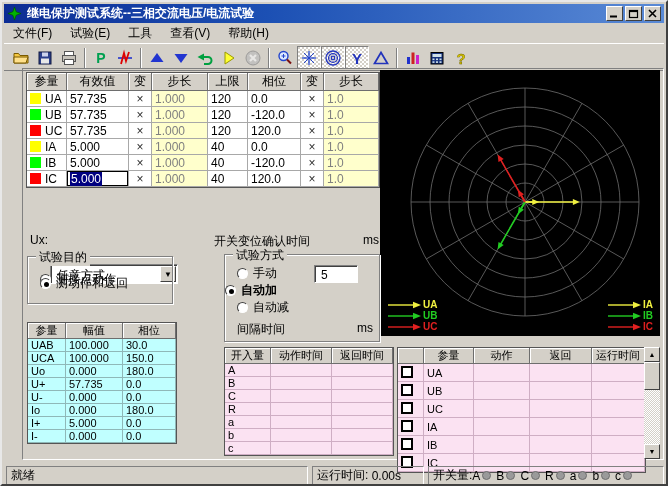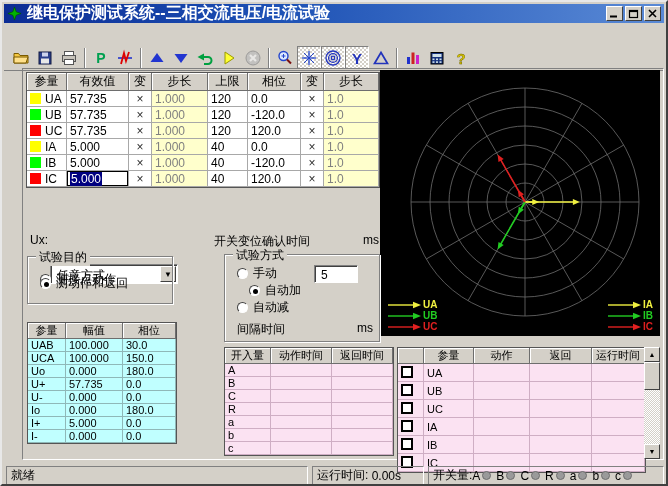--- a/index.html
+++ b/index.html
@@ -4,21 +4,21 @@
 <style>
   html,body{margin:0;padding:0;background:#777;}
   *{box-sizing:border-box;font-family:"Liberation Sans","DejaVu Sans",sans-serif;}
   .window{position:relative;width:668px;height:486px;background:#d4d0c8;
     border:2px solid;border-color:#e8e8e8 #404040 #404040 #e8e8e8;overflow:hidden;}
   
   .titlebar{position:absolute;left:2px;top:2px;right:2px;height:19px;
     background:linear-gradient(90deg,#0c2c94 0%,#1c50b4 40%,#5a8ad6 100%);
     display:flex;align-items:center;padding:0 3px;}
   .title-icon{width:15px;height:15px;flex:0 0 auto;}
-  .title-text{color:#fff;font-size:16px;font-weight:bold;margin-left:5px;flex:1;
+  .title-text{color:#fff;font-size:12px;font-weight:bold;margin-left:5px;flex:1;
     white-space:nowrap;overflow:hidden;}
   .winbtn{width:17px;height:15px;background:#d4d0c8;border:1px solid;
     border-color:#fff #404040 #404040 #fff;margin-left:2px;display:flex;
     align-items:center;justify-content:center;padding:0;}
   
   .menubar{position:absolute;left:2px;top:21px;right:2px;height:21px;display:flex;
     align-items:center;border-bottom:1px solid #fff;}
   .menu-item{font-size:12px;padding:2px 9px;color:#000;}
   
   .toolbar{position:absolute;left:2px;top:43px;right:2px;height:26px;display:flex;
@@ -118,20 +118,27 @@
           <line x1="1.5" y1="2.2" x2="9.5" y2="2.2" stroke="#000" stroke-width="1.8"></line>
         </svg>
     </button>
     <button class="winbtn">
       <svg width="11" height="9" viewBox="0 0 11 9">
           <path d="M2 1 L9 8 M9 1 L2 8" stroke="#000" stroke-width="1.6"></path>
         </svg>
     </button>
   </div>
 
+  <div class="menubar" id="menubar">
+      <div class="menu-item">文件(F)</div>
+      <div class="menu-item">试验(E)</div>
+      <div class="menu-item">工具</div>
+      <div class="menu-item">查看(V)</div>
+      <div class="menu-item">帮助(H)</div>
+    </div>
   <div class="toolbar" id="toolbar">
       <button class="tbtn">
         <svg width="18" height="18" viewBox="0 0 18 18">
           <path d="M2 14 V4.5 h4.5 l1.5 2 H16 V14 z" fill="#f5c842" stroke="#7a5a00"></path>
           <path d="M2 8 h11 l3 0 -2 6 H2 z" fill="#ffe08a" stroke="#7a5a00"></path>
         </svg>
       </button>
       <button class="tbtn">
         <svg width="18" height="18" viewBox="0 0 18 18">
           <rect x="3" y="3" width="12" height="12" fill="#2b3f8c" stroke="#101840"></rect>
@@ -479,21 +486,21 @@
       </div>
   </div>
 
   <div class="groupbox" style="left:222px;top:252px;width:156px;height:88px;">
     <span class="gtitle">试验方式</span>
     <div id="mode-options">
         <div class="radio-row" style="left: 12px; top: 10px;">
           <span class="radio"></span>
           <span class="rlabel">手动</span>
         </div>
-        <div class="radio-row" style="left: 24px; top: 27px;">
+        <div class="radio-row" style="left: 0; top: 27px; font-weight: bold;">
           <span class="radio sel"></span>
           <span class="rlabel">自动加</span>
         </div>
         <div class="radio-row" style="left: 12px; top: 44px;">
           <span class="radio"></span>
           <span class="rlabel">自动减</span>
         </div>
       </div>
     <span class="lbl" style="left:12px;top:66px;">间隔时间</span>
     <div class="field" style="left:66px;top:62px;width:58px;height:18px;">

